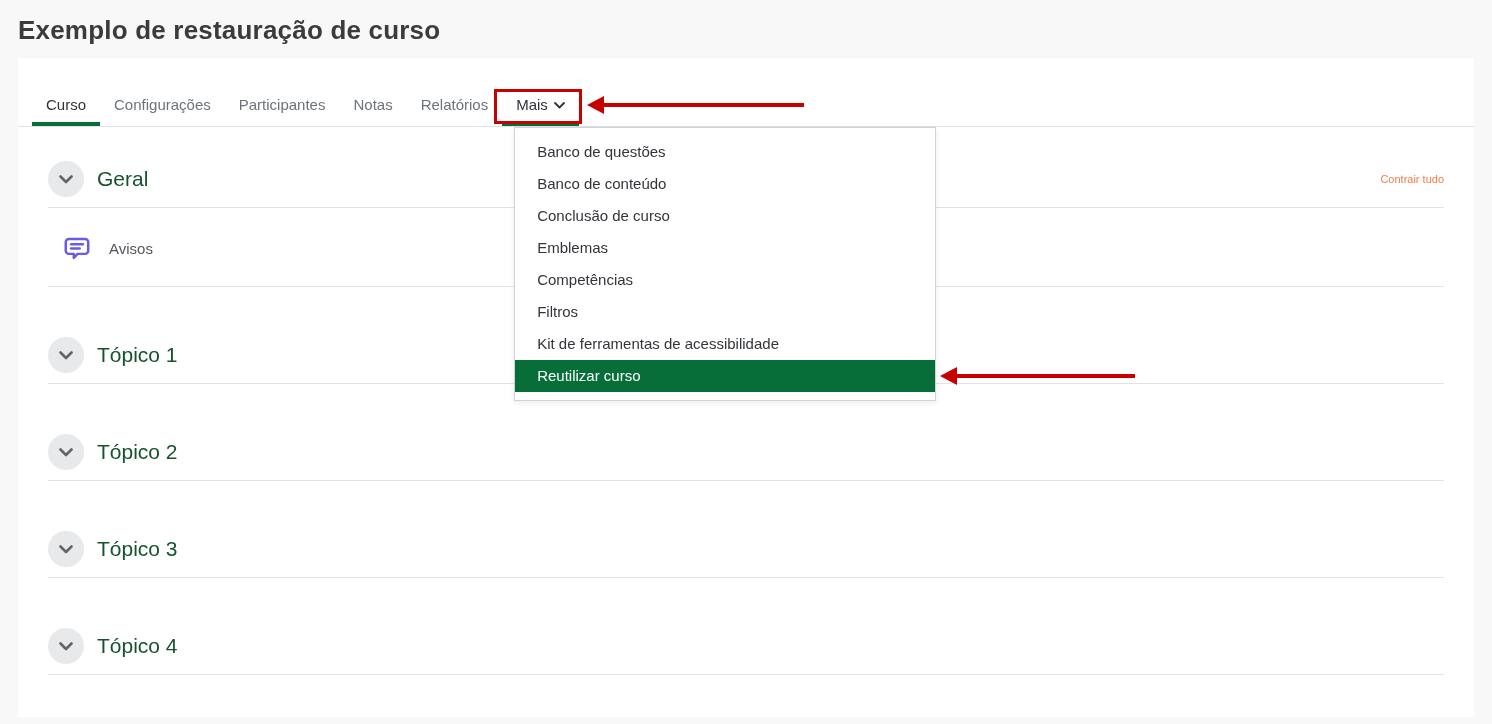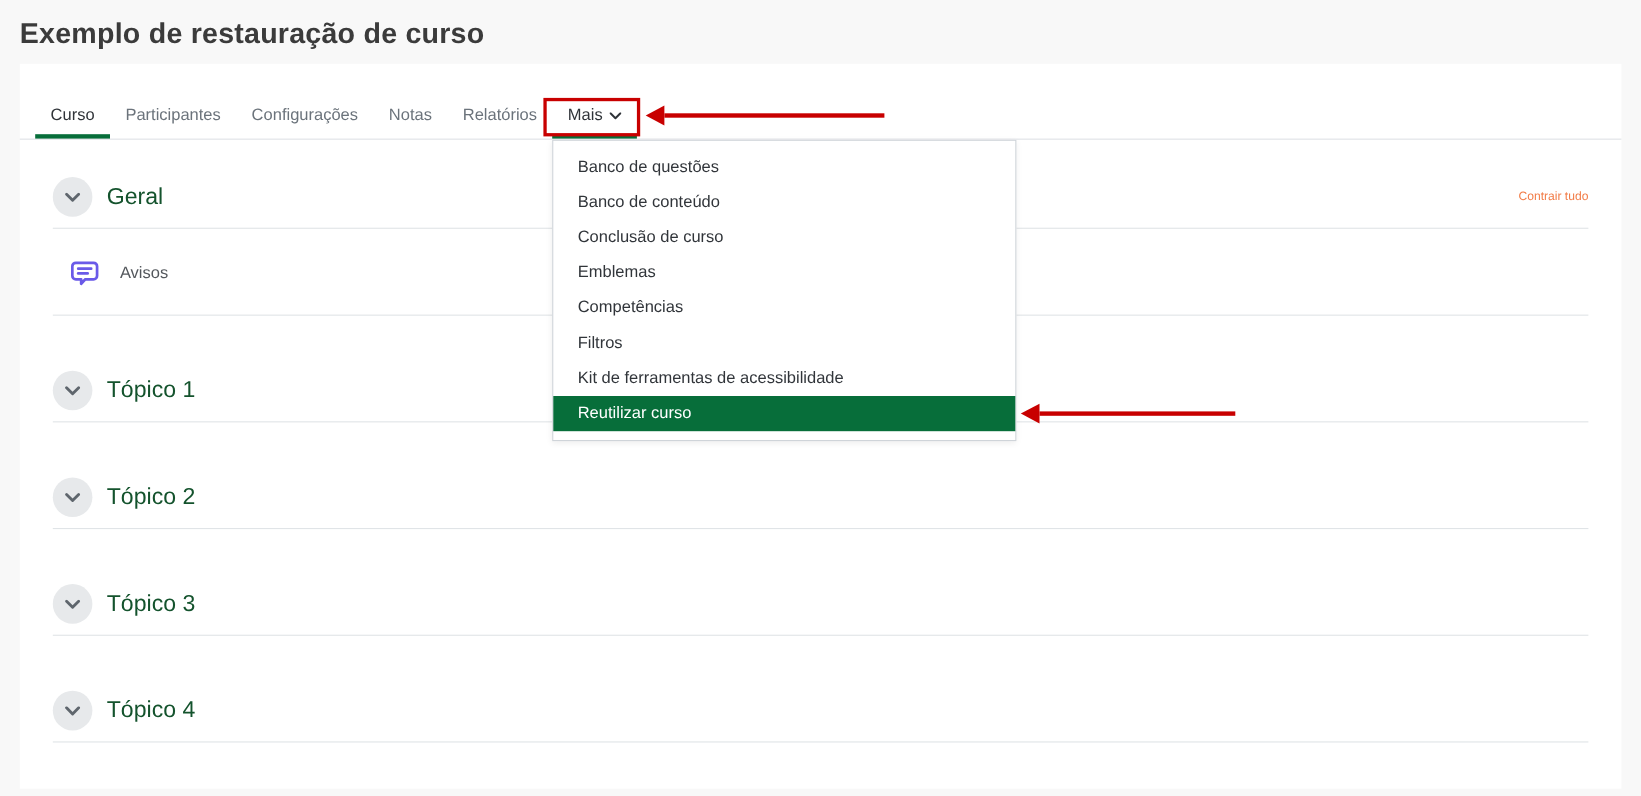--- a/index.html
+++ b/index.html
@@ -70,21 +70,21 @@
     border-top: 9px solid transparent;
     border-bottom: 9px solid transparent;
     border-right: 17px solid #c80000;
   }
   .arrow-mais { left: calc(100% + 25px); top: 17px; width: 200px; }
   .arrow-menu { left: calc(100% + 22px); top: 50%; margin-top: -2px; width: 178px; }
   
   .dropdown {
     position: absolute;
     top: calc(100% + 5px);
-    left: 0;
+    left: 12px;
     width: 422px;
     background: #fff;
     border: 1px solid #cfd4d9;
     box-shadow: 0 2px 6px rgba(0,0,0,0.08);
     padding: 8px 0;
     z-index: 5;
   }
   .menu-item {
     position: relative;
     display: block;
@@ -137,22 +137,22 @@
 <body>
 
 <div class="page-header">
   <h1 class="page-title">Exemplo de restauração de curso</h1>
 </div>
 
 <div class="card">
 
   <nav class="tabs">
     <a class="tab active">Curso</a>
+    <a class="tab">Configurações</a>
     <a class="tab">Participantes</a>
-    <a class="tab">Configurações</a>
     <a class="tab">Notas</a>
     <a class="tab">Relatórios</a>
 
     <div class="tab open">
       <span>Mais</span>
       <svg class="mais-chevron" width="11" height="7" viewBox="0 0 11 7">
           <polyline points="1,1 5.5,5.5 10,1" fill="none" stroke="#2f3338" stroke-width="1.8" stroke-linecap="round" stroke-linejoin="round"></polyline>
         </svg>
 
       <div class="red-box"></div>

